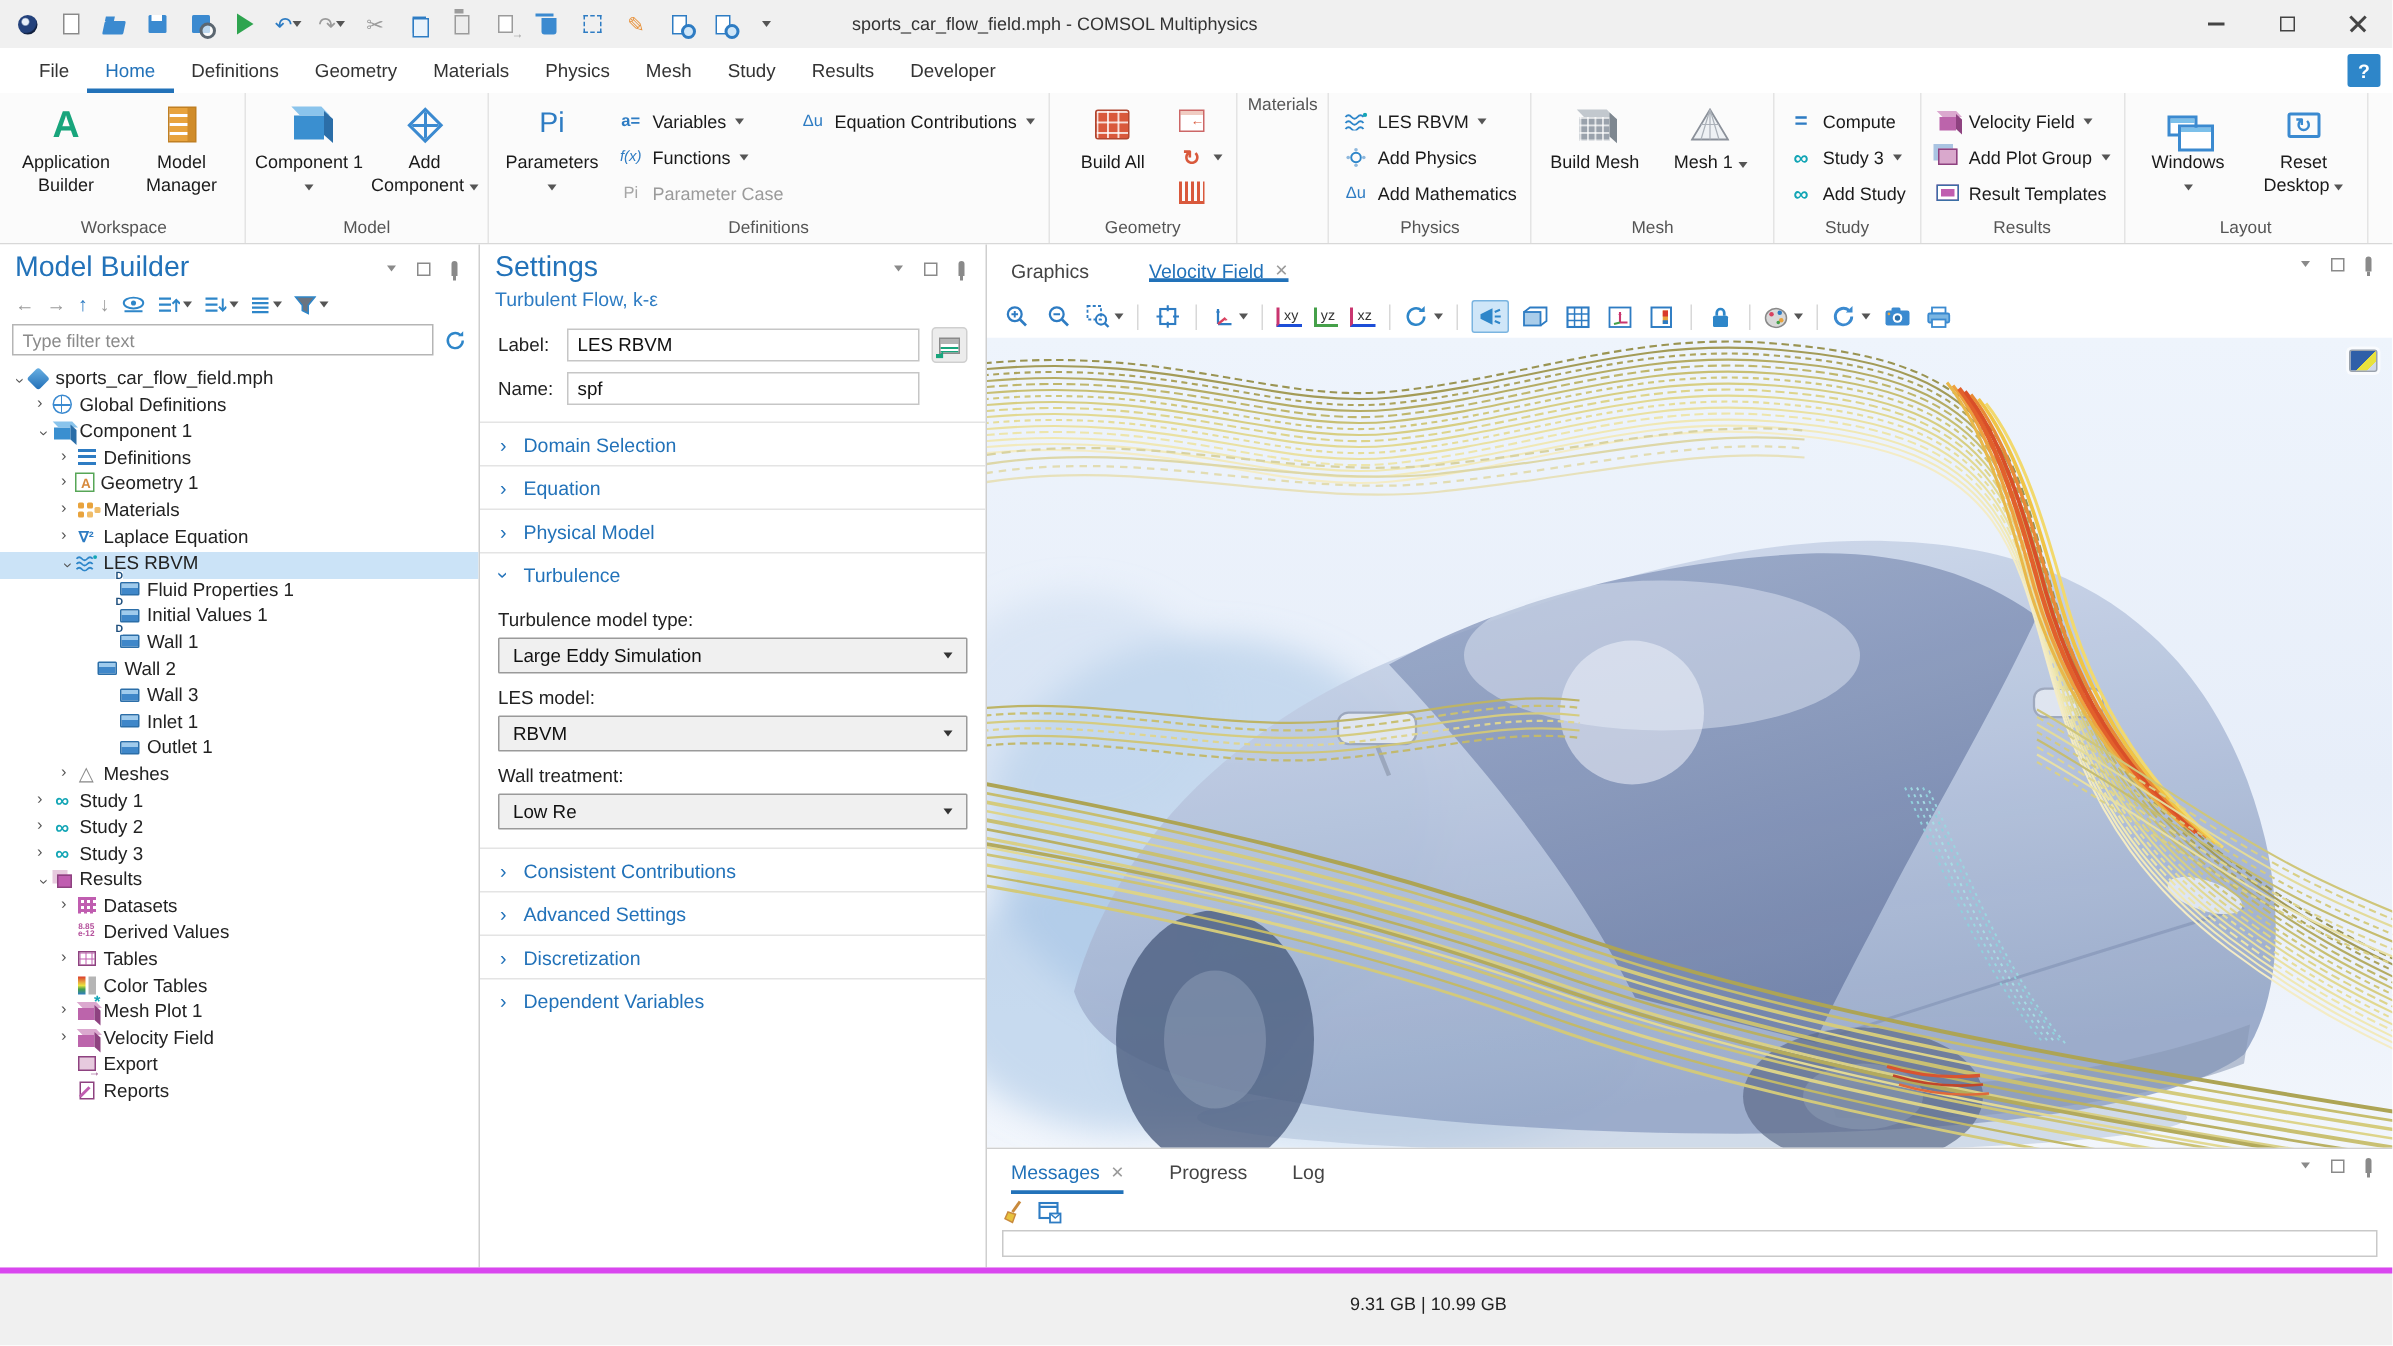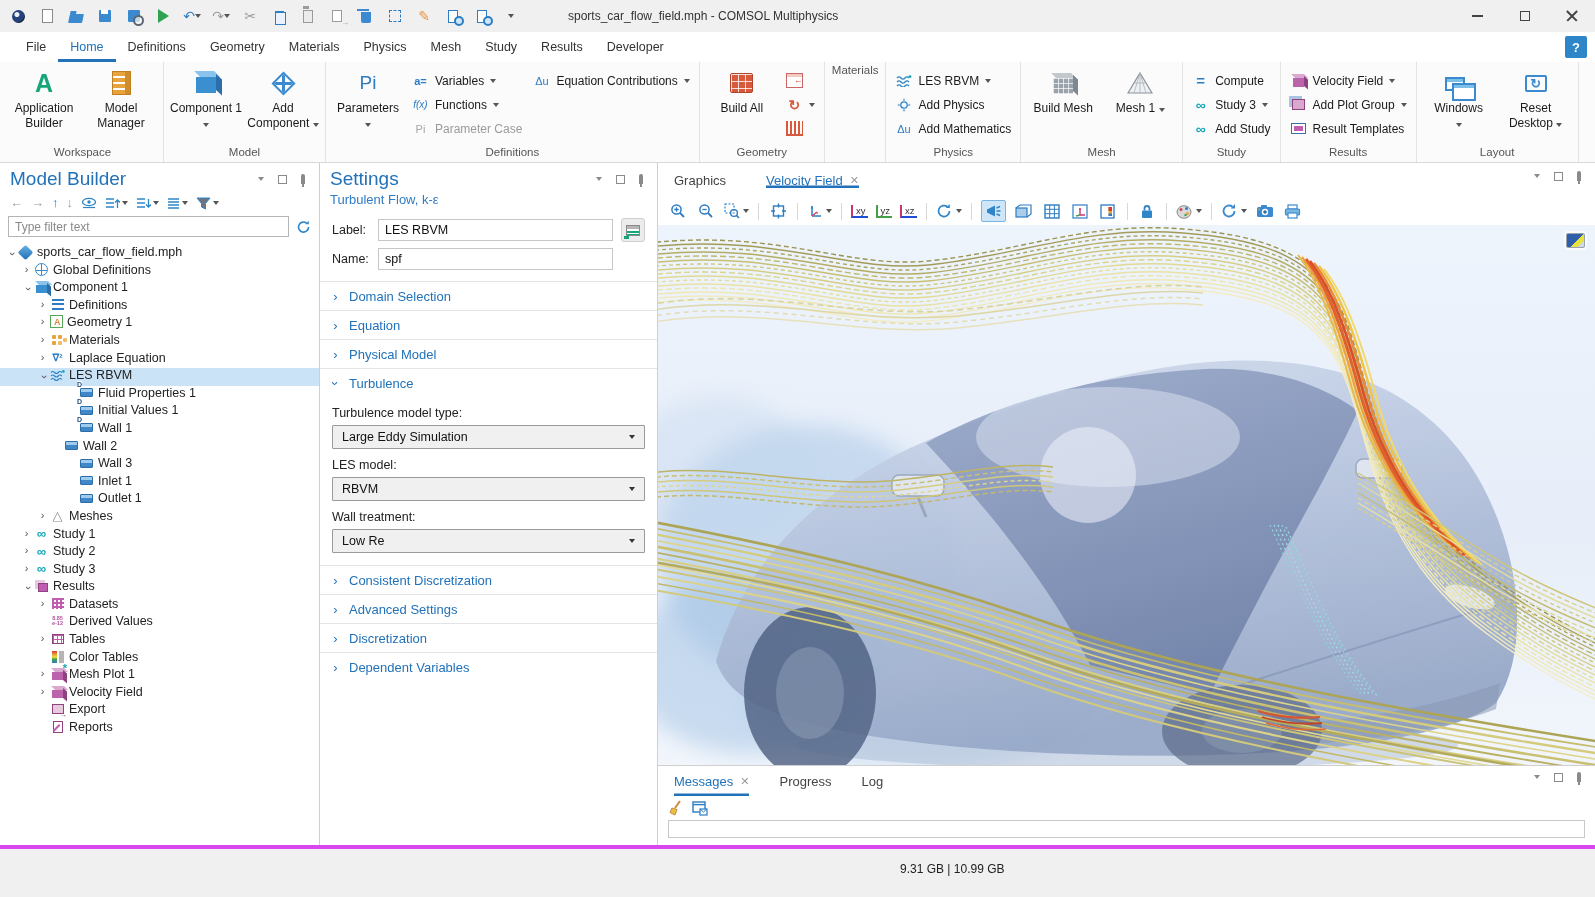--- a/index.html
+++ b/index.html
@@ -816,21 +816,21 @@
       <div class="sfield-label">Wall treatment:</div>
       <div class="select">
           <span>Low Re</span>
           <span class="dd"></span>
         </div>
       <div style="height:12px"></div>
     </div>
 
     <div class="sec">
         <span class="schev">›</span>
-        <span>Consistent Discretization</span>
+        <span>Consistent Contributions</span>
       </div>
     <div class="sec">
         <span class="schev">›</span>
         <span>Advanced Settings</span>
       </div>
     <div class="sec">
         <span class="schev">›</span>
         <span>Discretization</span>
       </div>
     <div class="sec">

